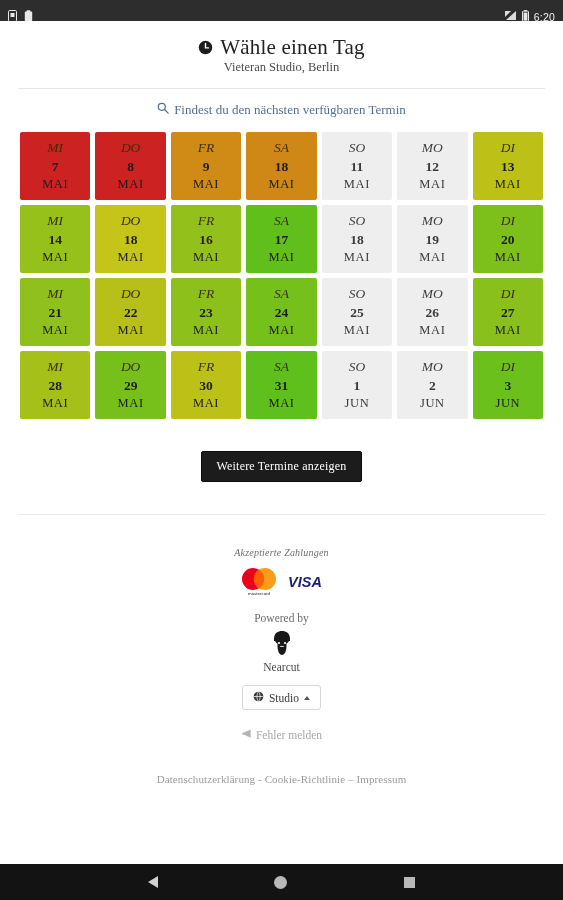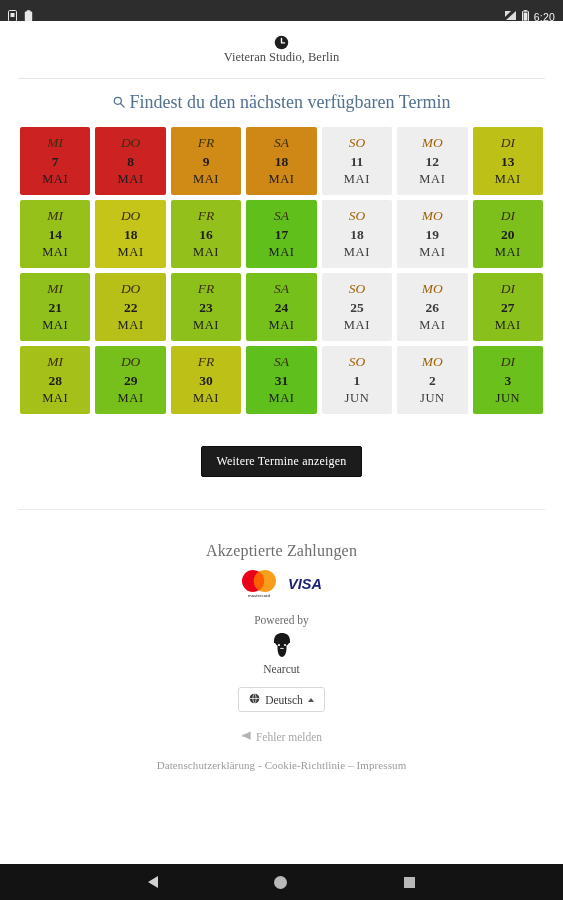--- a/index.html
+++ b/index.html
@@ -77,21 +77,21 @@
   }
 
   .divider {
     margin: 13px 18px 0 18px;
     border-top: 1px solid #e6e6e6;
   }
 
   .findlink {
     margin-top: 13px;
     text-align: center;
-    font-size: 18px;
+    font-size: 13px;
     color: #4a6785;
     display: flex;
     align-items: center;
     justify-content: center;
     gap: 5px;
     cursor: pointer;
   }
   .findlink .label { color: #53708f; }
 
   
@@ -124,21 +124,21 @@
     color: #1d1d1d;
     line-height: 1;
   }
   .day .mon {
     font-size: 12.5px;
     color: #1d1d1d;
     letter-spacing: 0.6px;
     line-height: 1;
   }
   .day.disabled { cursor: default; }
-  .day.disabled .dow { color: #a16207; }
+  .day.disabled .dow { color: #404040; }
   .day.disabled .num,
   .day.disabled .mon { color: #3b3b3b; }
 
   
   .more-wrap {
     margin-top: 32px;
     text-align: center;
   }
   .more-btn {
     display: inline-block;
@@ -156,23 +156,24 @@
     margin: 32px 18px 0 18px;
     border-top: 1px solid #e9e9e9;
   }
 
   
   .footer {
     margin-top: 32px;
     text-align: center;
   }
   .foot-label {
-    font-size: 16px;
+    font-size: 10px;
     color: #6d6d6d;
     letter-spacing: 0.2px;
+    font-style: italic;
   }
   .cards {
     margin-top: 9px;
     display: flex;
     align-items: center;
     justify-content: center;
   }
   .mc { display: block; }
   .visa { display: block; }
 
@@ -218,21 +219,21 @@
     font-size: 11.5px;
     color: #a7a7a7;
     display: flex;
     align-items: center;
     justify-content: center;
     gap: 4px;
     cursor: pointer;
   }
 
   .legal {
-    margin-top: 16px;
+    margin-top: 32px;
     font-size: 11px;
     color: #9b9b9b;
     letter-spacing: 0.1px;
   }
   .legal a { color: #9b9b9b; text-decoration: none; cursor: pointer; }
 
   
   .nav-bar {
     position: absolute;
     left: 0; right: 0; bottom: 0;
@@ -301,20 +302,21 @@
 <div class="page">
 
   <div class="header">
     <div class="title">
       <span class="title-icon">
         <svg width="15" height="15" viewBox="0 0 16 16">
             <circle cx="8" cy="8" r="7.2" fill="#1e1e1e"></circle>
             <path d="M8 3.6 L8 8.4 L11.2 8.4" fill="none" stroke="#ffffff" stroke-width="1.5" stroke-linecap="round"></path>
           </svg>
       </span>
+      <span>Wähle einen Tag</span>
     </div>
     <div class="subtitle">Vieteran Studio, Berlin</div>
   </div>
 
   <div class="divider"></div>
 
   <div class="findlink">
     <span>
       <svg width="12" height="12" viewBox="0 0 14 14">
           <circle cx="5.6" cy="5.6" r="4.1" fill="none" stroke="#53708f" stroke-width="1.4"></circle>
@@ -506,21 +508,21 @@
     <div class="brand-name">Nearcut</div>
 
     <div class="lang-wrap">
       <span class="lang-btn">
         <span>
           <svg width="11" height="11" viewBox="0 0 12 12">
               <circle cx="6" cy="6" r="5.3" fill="#3a3a3a"></circle>
               <path d="M0.7 6 L11.3 6 M6 0.7 C3.7 3 3.7 9 6 11.3 M6 0.7 C8.3 3 8.3 9 6 11.3" stroke="#ffffff" stroke-width="0.8" fill="none"></path>
             </svg>
         </span>
-        <span>Deutsch</span>
+        <span>Studio</span>
         <span class="caret"></span>
       </span>
     </div>
 
     <div class="report">
       <span>
         <svg width="11" height="11" viewBox="0 0 12 12">
             <path d="M10.5 1.5 L3.5 5 L1.5 5 L1.5 7.4 L3.5 7.4 L10.5 10.5 Z" fill="#b3b3b3"></path>
           </svg>
       </span>

